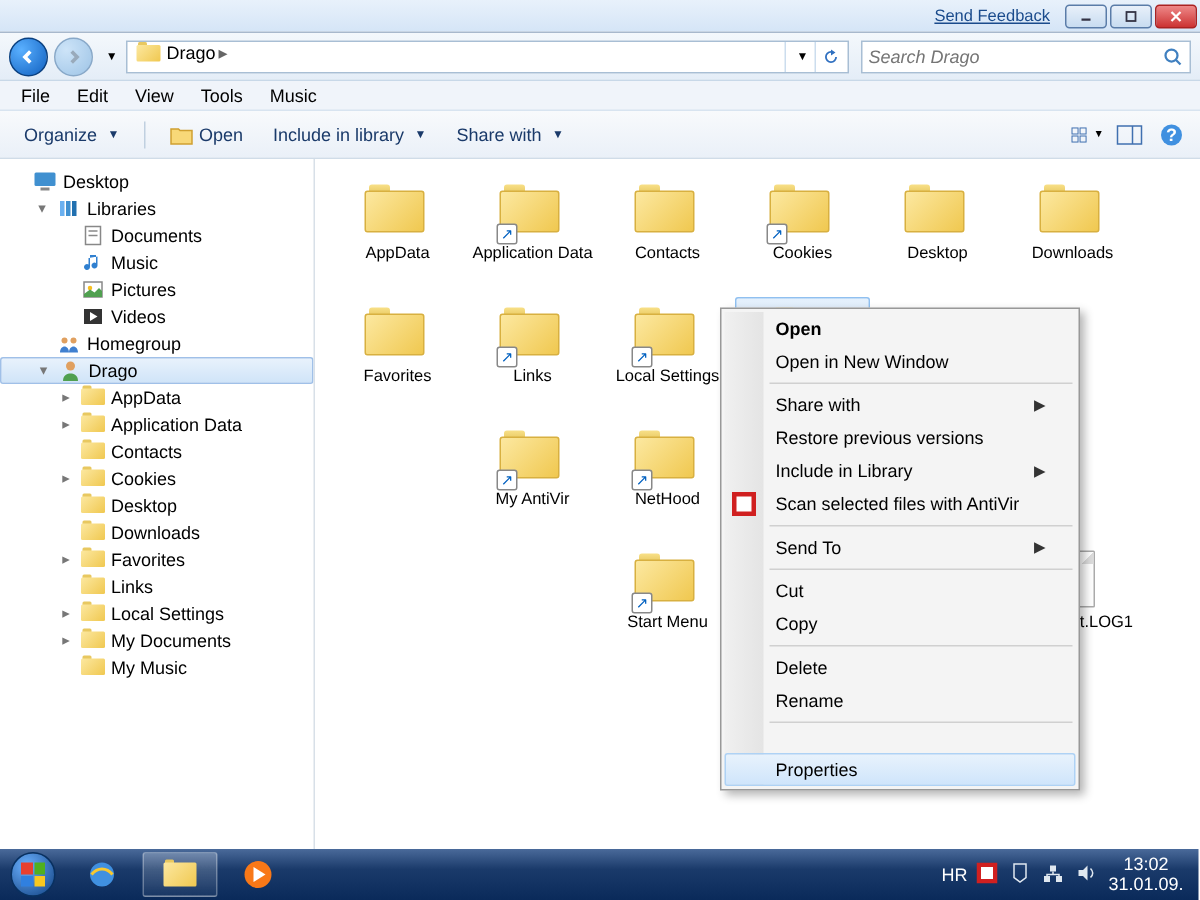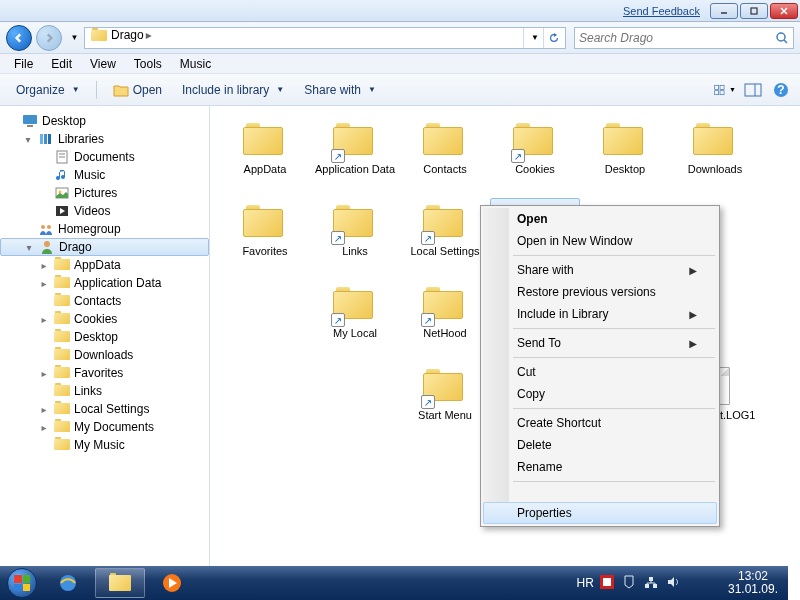--- a/index.html
+++ b/index.html
@@ -70,30 +70,30 @@
 .ctx-menu { position: absolute; top: 205px; left: 480px; width: 240px; background: #f4f4f4; border: 1px solid #989898; box-shadow: 3px 3px 6px rgba(0,0,0,.3); padding: 2px; z-index: 100; }
 .ctx-menu .gutter { position: absolute; left: 2px; top: 2px; bottom: 2px; width: 26px; background: linear-gradient(to right, #f0f0f0, #e4e4e4); }
 .ctx-item { position: relative; padding: 4px 20px 4px 34px; cursor: pointer; font-size: 12px; display: flex; align-items: center; }
 .ctx-item:hover, .ctx-item.hl { background: linear-gradient(#e8f2fc, #cfe5fb); border: 1px solid #aed2f5; border-radius: 2px; padding: 3px 19px 3px 33px; margin-top: 20px; }
 .ctx-item.bold { font-weight: bold; }
 .ctx-sep { height: 1px; background: #d0d0d0; margin: 3px 2px 3px 30px; position: relative; }
 .ctx-sub { margin-left: auto; font-size: 10px; color: #333; }
 .ctx-icon { position: absolute; left: 5px; width: 16px; height: 16px; }
 
 
-.taskbar { position: absolute; bottom: 0; left: 0; right: 12px; height: 34px; background: linear-gradient(#4a6a9a, #1a3a6a 40%, #0a2a5a); display: flex; align-items: center; padding: 0 2px; }
+.taskbar { position: absolute; bottom: 0; left: 0; right: 1px; height: 34px; background: linear-gradient(#4a6a9a, #1a3a6a 40%, #0a2a5a); display: flex; align-items: center; padding: 0 2px; }
 .start-orb { width: 40px; height: 34px; display: flex; align-items: center; justify-content: center; cursor: pointer; }
 .orb { width: 30px; height: 30px; border-radius: 50%; background: radial-gradient(circle at 35% 30%, #6ab0ff, #104080); border: 1px solid #083060; position: relative; overflow: hidden; }
 .orb-flag { position: absolute; inset: 6px; display: grid; grid-template: 1fr 1fr / 1fr 1fr; gap: 1px; }
 .orb-flag div:nth-child(1){background:#e84030}.orb-flag div:nth-child(2){background:#50b020}.orb-flag div:nth-child(3){background:#3080e0}.orb-flag div:nth-child(4){background:#f8c820}
 .tb-app { width: 50px; height: 30px; margin: 0 1px; border-radius: 2px; display: flex; align-items: center; justify-content: center; cursor: pointer; }
 .tb-app.active { background: linear-gradient(rgba(255,255,255,.25), rgba(255,255,255,.05)); border: 1px solid rgba(255,255,255,.3); }
 .tray { margin-left: auto; display: flex; align-items: center; gap: 6px; padding: 0 8px; color: #fff; font-size: 11px; }
 .tray-icon { width: 16px; height: 16px; color: #e0e8f0; }
-.clock { text-align: center; line-height: 13px; margin-left: 40px; }
+.clock { text-align: center; line-height: 13px; }
 
 .dd-arrow { font-size: 8px; margin-left: 3px; }
 svg { display: block; }
 </style>
 </head>
 <body>
 
 <div class="titlebar">
   <span class="feedback">Send Feedback</span>
   <div class="win-btns">
@@ -415,21 +415,21 @@
           <div class="file-label">My Documents</div>
         </div>
         <div class="file-item" style="visibility: hidden;"></div>
         <div class="file-item" style="visibility: hidden;"></div>
         <div class="file-item" style="visibility: hidden;"></div>
         <div class="file-item">
           <div class="file-icon">
             <div class="folder-ic"></div>
             <div class="shortcut-arrow">↗</div>
           </div>
-          <div class="file-label">My Local</div>
+          <div class="file-label">My AntiVir</div>
         </div>
         <div class="file-item">
           <div class="file-icon">
             <div class="folder-ic"></div>
             <div class="shortcut-arrow">↗</div>
           </div>
           <div class="file-label">NetHood</div>
         </div>
         <div class="file-item">
           <div class="file-icon">
@@ -512,36 +512,42 @@
         <span>Share with</span>
         <span class="ctx-sub">▶</span>
       </div>
       <div class="ctx-item">
         <span>Restore previous versions</span>
       </div>
       <div class="ctx-item">
         <span>Include in Library</span>
         <span class="ctx-sub">▶</span>
       </div>
+      <div class="ctx-item">
+        <span class="ctx-icon">
+          <svg width="16" height="16" viewBox="0 0 16 16">
+            <rect width="16" height="16" fill="#d02020"></rect>
+            <rect x="3" y="3" width="10" height="10" fill="#fff"></rect>
+          </svg>
+        </span>
+        <span>Scan selected files with AntiVir</span>
+      </div>
       <div class="ctx-sep"></div>
       <div class="ctx-item">
         <span>Send To</span>
         <span class="ctx-sub">▶</span>
       </div>
       <div class="ctx-sep"></div>
       <div class="ctx-item">
         <span>Cut</span>
       </div>
       <div class="ctx-item">
         <span>Copy</span>
       </div>
       <div class="ctx-sep"></div>
-      <div class="ctx-item">
-        <span>Create Shortcut</span>
-      </div>
       <div class="ctx-item">
         <span>Delete</span>
       </div>
       <div class="ctx-item">
         <span>Rename</span>
       </div>
       <div class="ctx-sep"></div>
       <div class="ctx-item hl">
         <span>Properties</span>
       </div>

